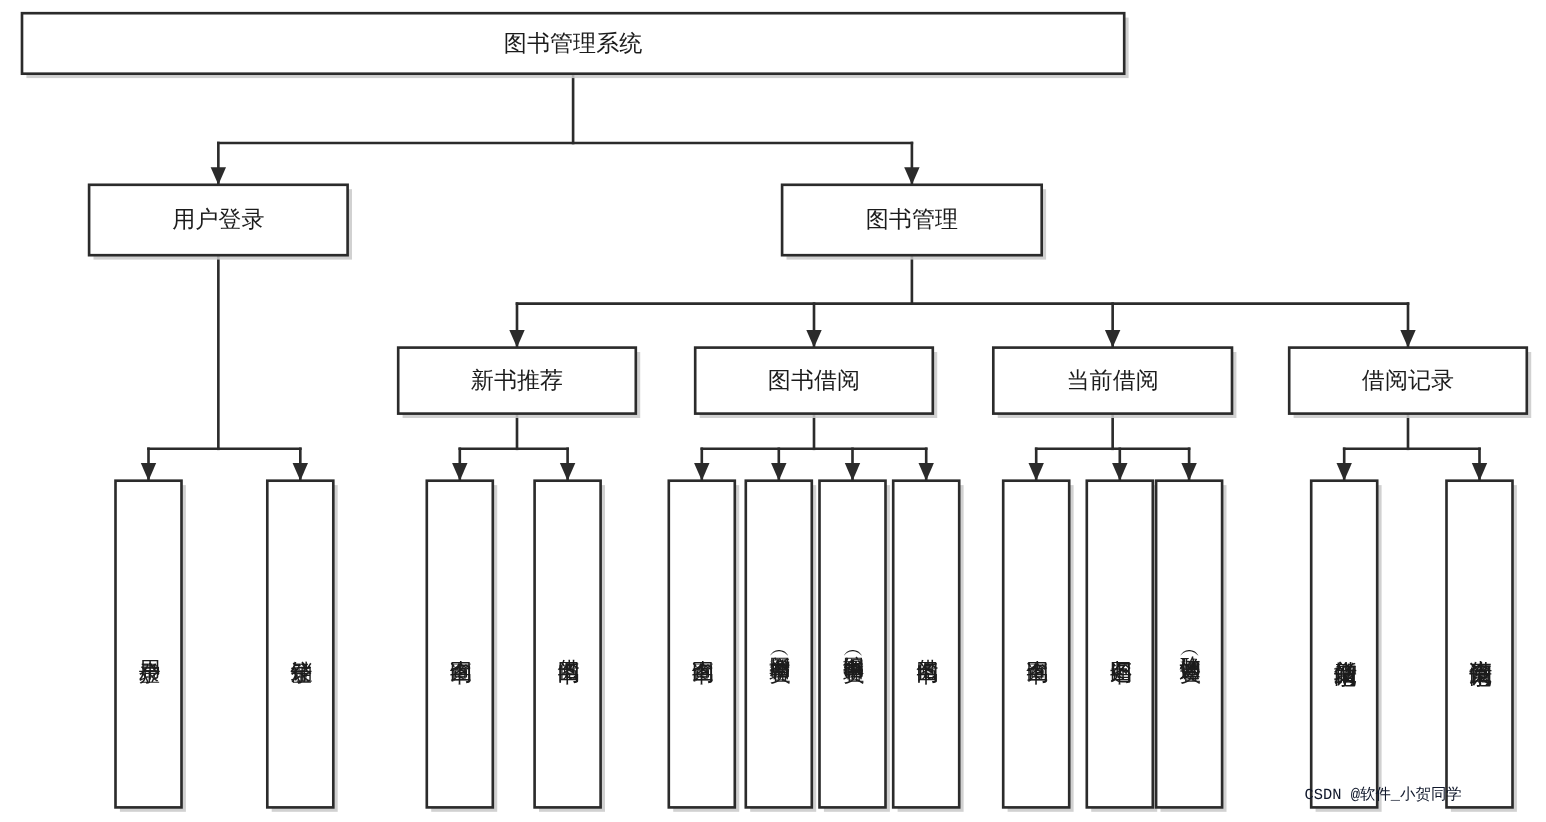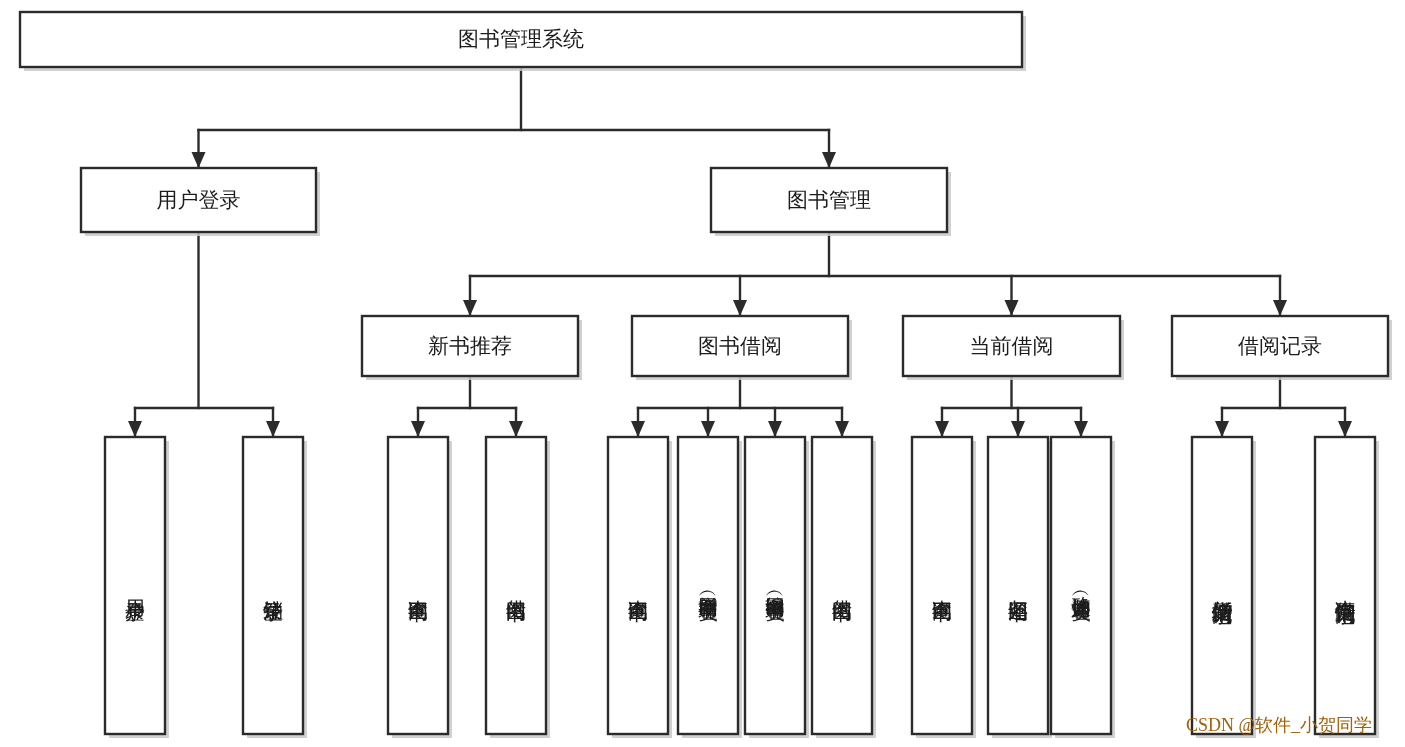--- a/index.html
+++ b/index.html
@@ -62,23 +62,23 @@
     color: #1c1c1c;
     letter-spacing: 1px;
     display: flex;
     align-items: center;
     justify-content: center;
     white-space: nowrap;
     pointer-events: none;
   }
   .watermark {
     position: absolute;
-    font-family: Liberation Serif, serif;
-    font-size: 18px;
-    color: #a16207;
+    font-family: Liberation Mono, monospace;
+    font-size: 14px;
+    color: #0f172a;
     white-space: nowrap;
     user-select: none;
   }
 </style>
 </head>
 <body>
 
 <div id="diagram-root">
 
   <svg id="tree-svg" viewBox="0 0 1405 747" preserveAspectRatio="none">

